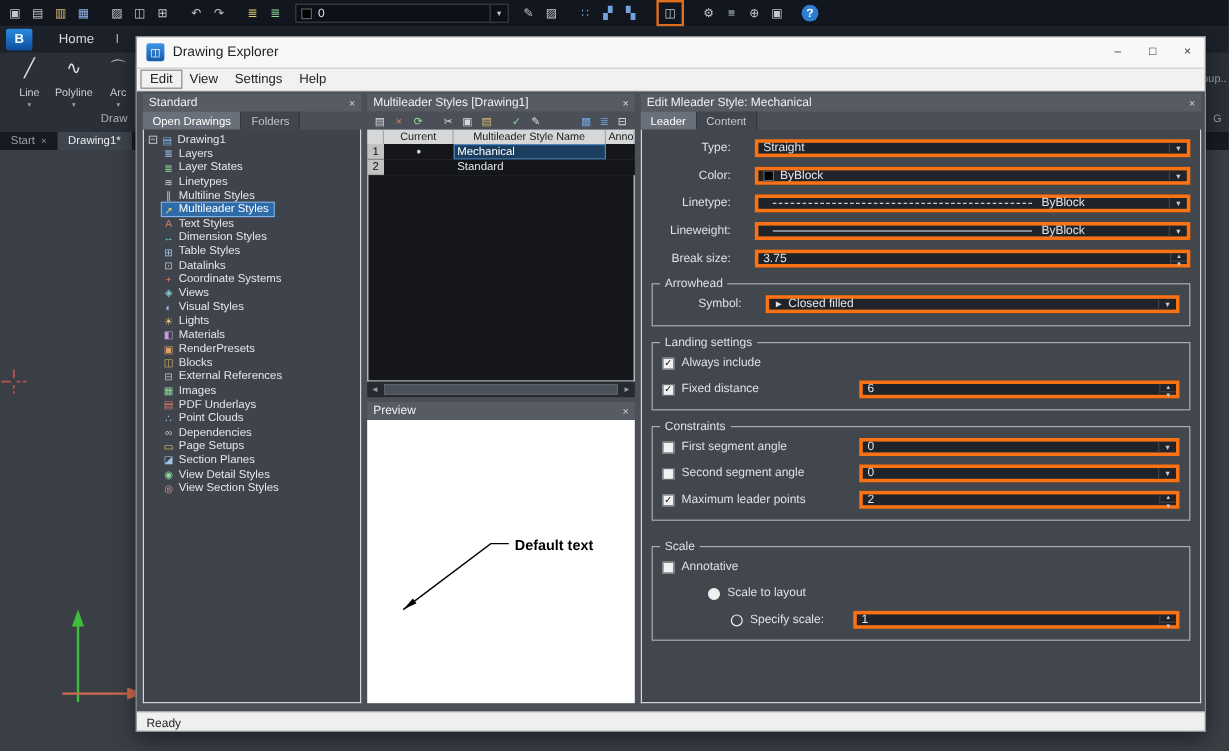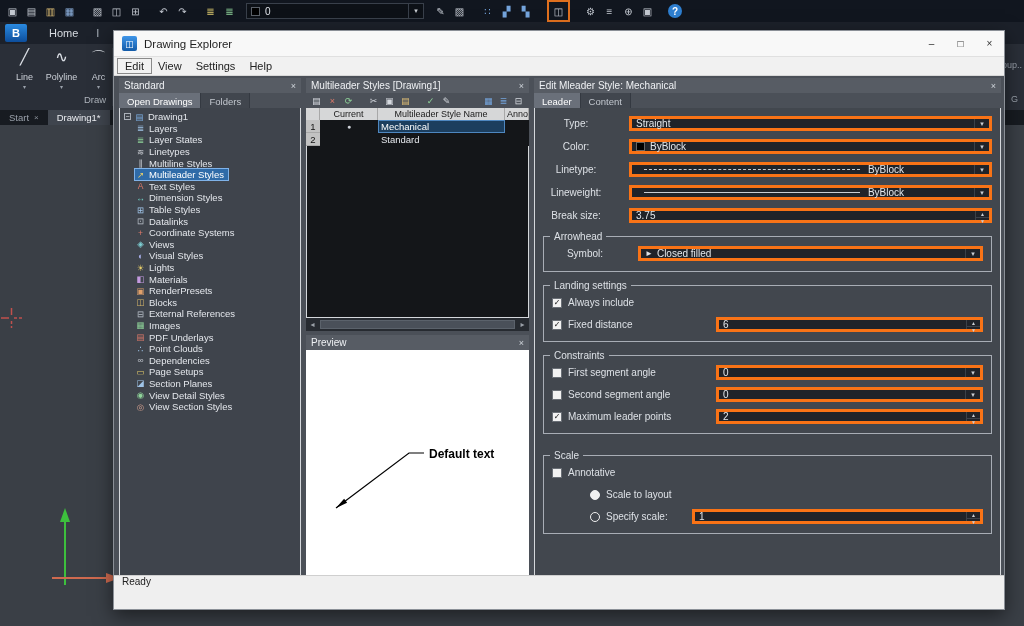--- a/index.html
+++ b/index.html
@@ -63,22 +63,22 @@
     color:#fff; font-size:9px; display:flex; align-items:center; justify-content:center; margin-right:7px; }
   .dlg-title-text { font-size:11.5px; color:#1f1f1f; }
   .win-btns { margin-left:auto; display:flex; height:100%; }
   .win-btn { width:29px; height:100%; display:flex; align-items:center; justify-content:center;
     font-size:10px; color:#333; }
   .dlg-menu { position:absolute; left:0; top:26px; right:0; height:19px; background:#f1f1f1;
     border-bottom:1px solid #d9d9d9; display:flex; align-items:center; padding-left:4px; }
   .menu-item { font-size:11px; color:#222; padding:1px 7px; }
   .menu-item.focus { outline:1px solid #8a8a8a; }
   .dlg-body { position:absolute; left:0; top:45px; right:0; bottom:17px; }
-  .dlg-status { position:absolute; left:0; bottom:0; right:0; height:34px; background:#efefef;
-    border-top:1px solid #cfcfcf; display:flex; align-items:flex-start; padding-left:8px;
+  .dlg-status { position:absolute; left:0; bottom:0; right:0; height:16px; background:#efefef;
+    border-top:1px solid #cfcfcf; display:flex; align-items:flex-end; padding-left:8px;
     font-size:10px; color:#222; }
   
   .panel { position:absolute; top:2px; height:508px; display:flex; flex-direction:column; }
   .p-drawings { left:5px;  width:182px; }
   .p-styles   { left:192px; width:223px; }
   .p-edit     { left:420px; width:467px; }
   .phead { height:15px; background:#575c64; color:#eff1f4; font-size:10px;
     display:flex; align-items:center; padding:0 5px; flex:0 0 auto; }
   .phead .px { margin-left:auto; font-size:9px; color:#cfd4da; }
   .ptabs { height:15px; display:flex; flex:0 0 auto; }
@@ -117,21 +117,21 @@
   .list-filler { flex:1; background:#141619; border:1px solid #d4d7db; border-top:none; }
   .hscroll { height:13px; background:#272b31; display:flex; align-items:center; flex:0 0 auto; }
   .sbtn { width:13px; text-align:center; font-size:8px; color:#9aa0a8; }
   .sthumb { flex:1; height:9px; margin:0 1px; background:#4a5059; border:1px solid #5b626b; }
   .pv-gap { height:4px; flex:0 0 auto; }
   .preview-body { height:236px; background:#fff; flex:0 0 auto; }
   
   .form { flex:1; background:#42474e; border:1px solid #d4d7db; border-top:none;
     overflow:hidden; padding:8px 8px 0; }
   .frow { display:flex; align-items:center; height:15px; margin-bottom:8px; }
-  .flabel { width:86px; text-align:center; padding-right:20px; font-size:10px; color:#dde1e6; flex:0 0 auto; }
+  .flabel { width:86px; text-align:right; padding-right:20px; font-size:10px; color:#dde1e6; flex:0 0 auto; }
   .ctrl { flex:1; height:15px; background:#202329; border:3px solid #f97316; color:#e2e6ea;
     font-size:10px; display:flex; align-items:center; padding-left:4px; }
   .ctrl .combo-arrow { border-left:1px solid #3c4148; height:100%; }
   .swatch { width:9px; height:9px; background:#000; border:1px solid #666; margin-right:5px; flex:0 0 auto; }
   .lt-line { flex:1; border-top:1px dashed #c9cdd3; margin:0 8px; }
   .lw-line { flex:1; border-top:1px solid #c9cdd3; margin:0 8px; }
   .lt-sp { flex:0 0 70px; }
   .spin { margin-left:auto; width:14px; height:100%; display:flex; flex-direction:column; flex:0 0 auto;
     border-left:1px solid #3c4148; }
   .spin span { flex:1; display:flex; align-items:center; justify-content:center; font-size:5px;
@@ -146,21 +146,21 @@
     font-size:10px; color:#dde1e6; }
   .chk-row { display:flex; align-items:center; height:15px; margin-bottom:7px; }
   .cb { width:10px; height:10px; background:#f2f2f2; border:1px solid #6a6f76; flex:0 0 auto;
     display:flex; align-items:center; justify-content:center; font-size:8px; color:#111; line-height:10px; }
   .cb.on::before { content:"✓"; }
   .rb { width:10px; height:10px; border:1.5px solid #f0f0f0; border-radius:50%; flex:0 0 auto; }
   .rb.on { background:#f0f0f0; }
   .clabel { margin-left:6px; font-size:10px; color:#dde1e6; white-space:nowrap; }
   .lblbox { display:flex; align-items:flex-end; width:164px; flex:0 0 auto; }
   .radio-indent { margin-left:38px; }
-  .radio-lblbox { display:flex; align-items:center; width:102px; flex:0 0 auto; }
+  .radio-lblbox { display:flex; align-items:center; width:102px; flex:0 0 auto;margin-left:19px; }
 </style>
 </head>
 <body>
 
 <div id="stage">
 
   <div class="qat">
     <span style="display:flex;gap:2px;">
   <span class="qicon" style="color: rgb(195, 200, 208);">▣</span>
 

